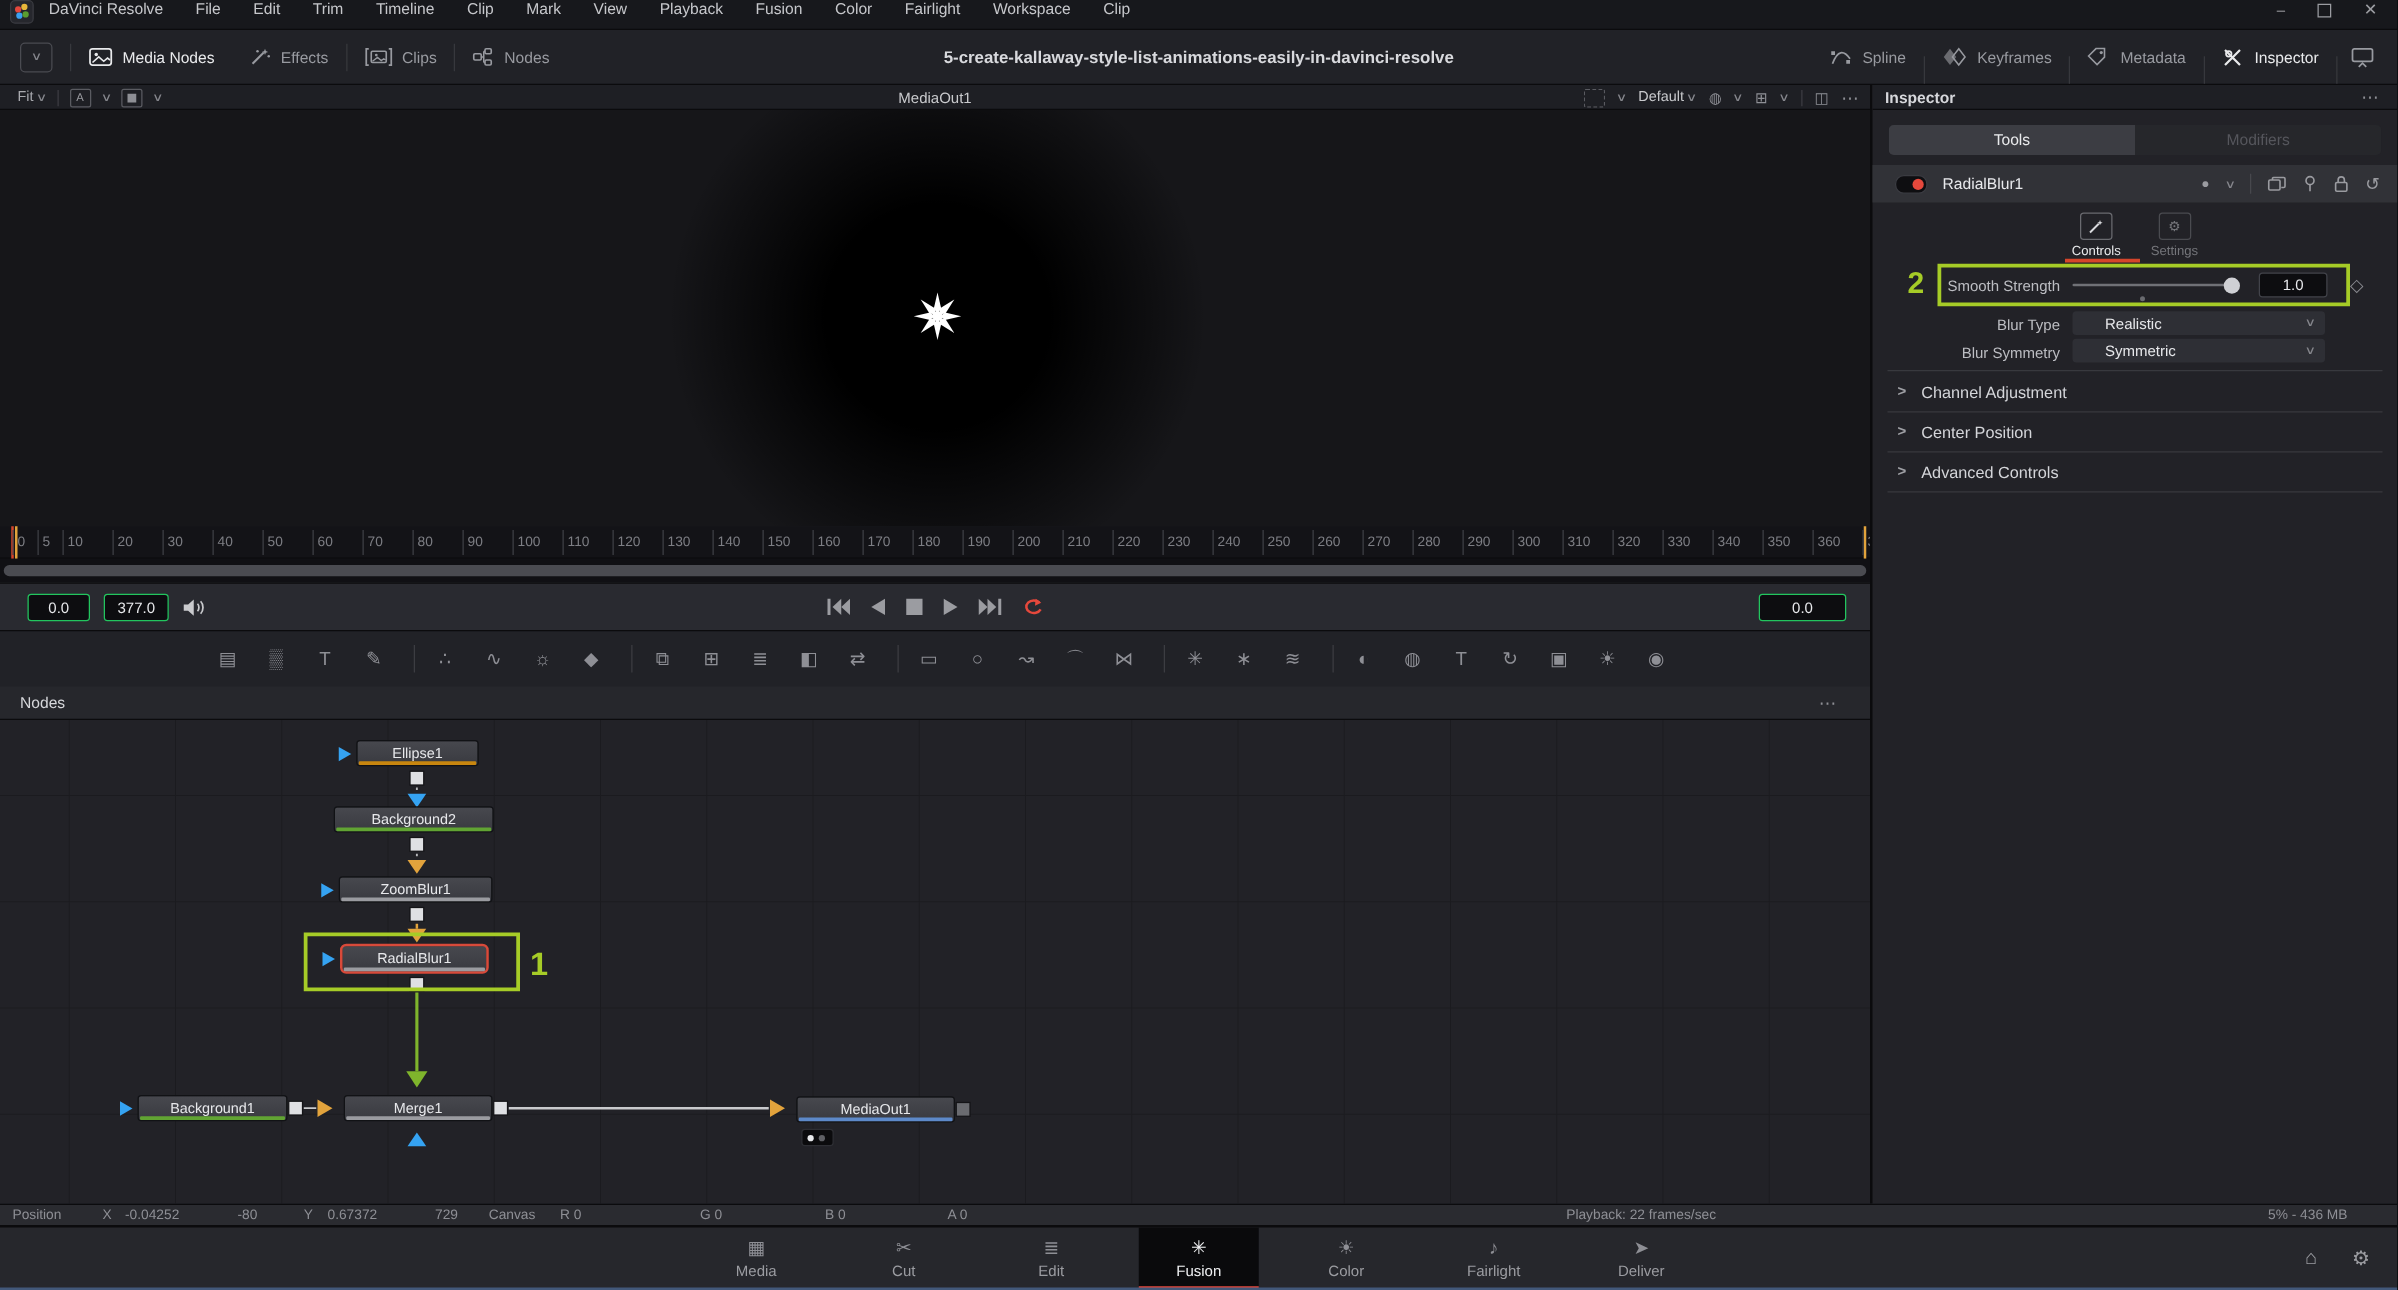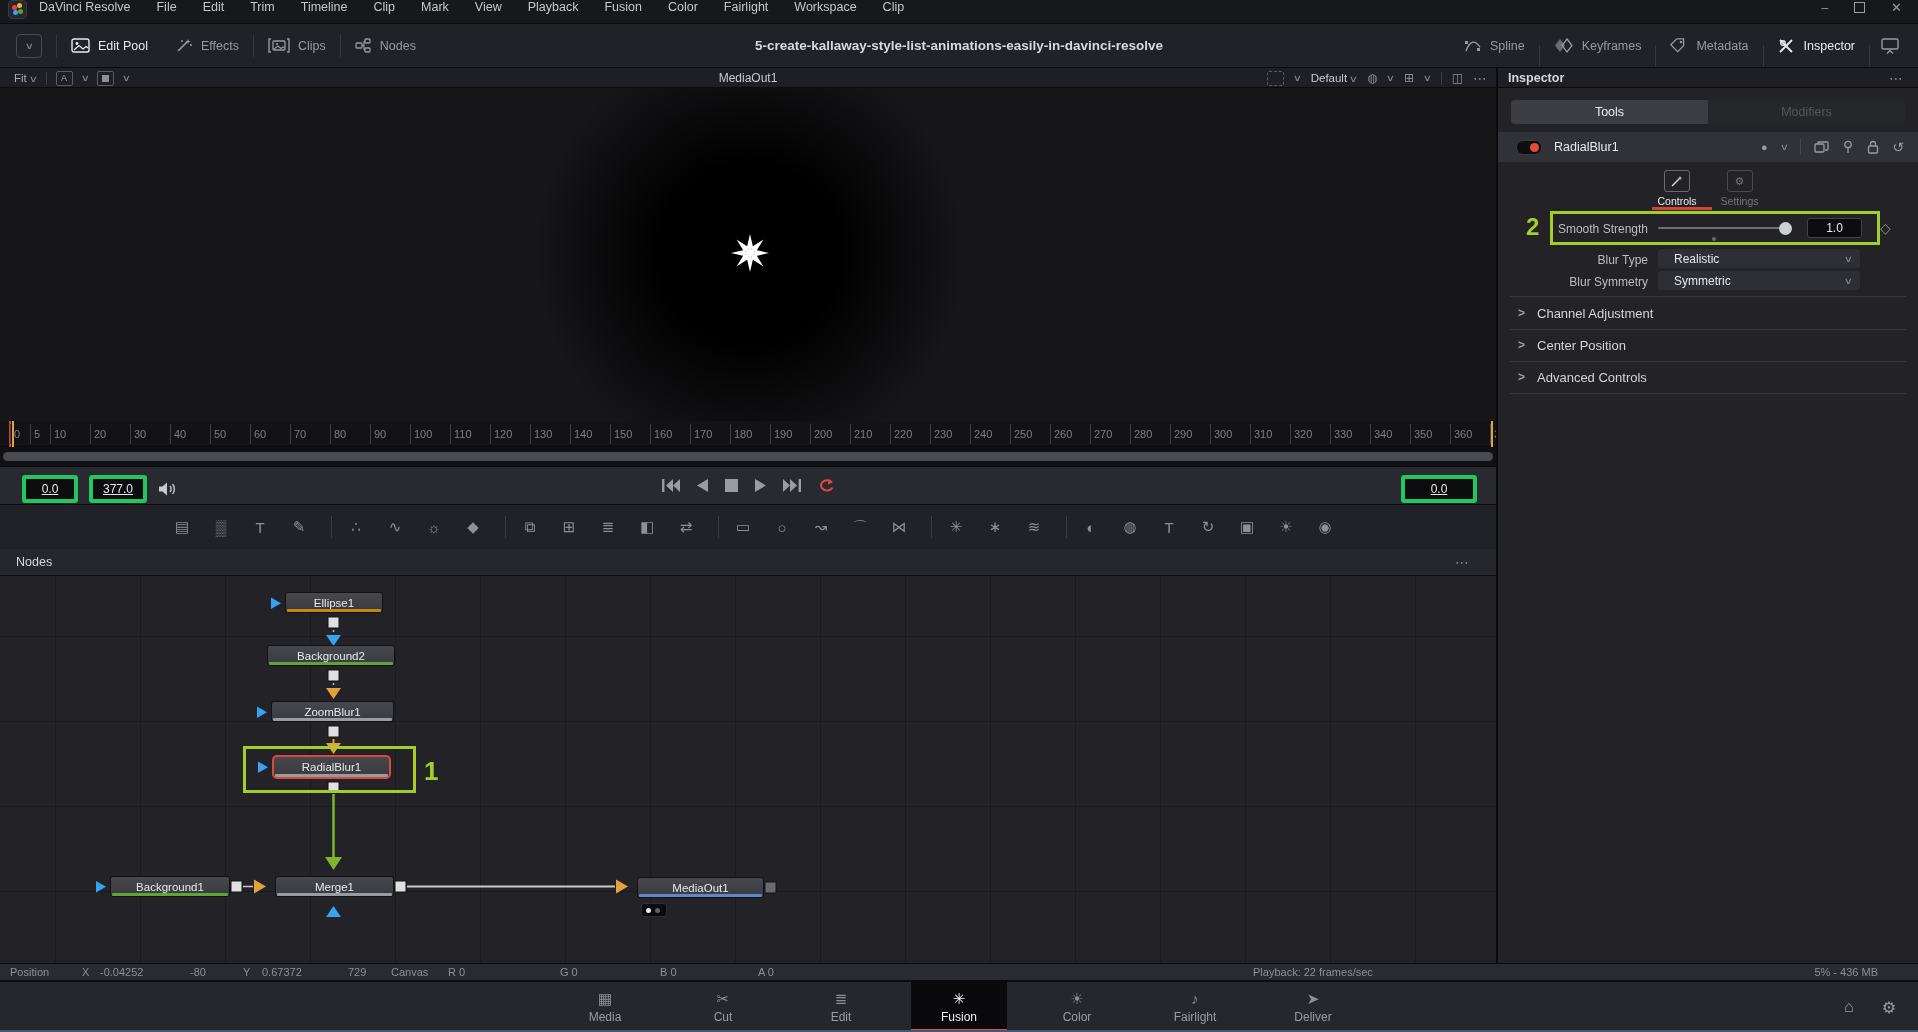--- a/index.html
+++ b/index.html
@@ -46,22 +46,22 @@
   .tick{position:absolute;top:0;height:26px;}
   .tick i{position:absolute;left:0;top:3px;width:1px;height:20px;background:#3f4046;}
   .tick span{position:absolute;left:4px;top:7px;font-size:11px;color:#7d7e84;}
   .playhead-red{position:absolute;left:9px;top:0;width:2px;height:26px;background:#d5452b;}
   .playhead-yel{position:absolute;left:12px;top:0;width:2px;height:26px;background:#e2a33c;}
   .endmark{position:absolute;left:1491px;top:0;width:2px;height:26px;background:#e2a33c;}
   
   .scrollrow{position:absolute;top:447px;left:0;width:1496px;height:19px;background:#101014;}
   .scrollbar{position:absolute;left:3px;top:5px;width:1490px;height:9px;border-radius:5px;background:#4a4b51;}
   .transport{position:absolute;top:466px;left:0;width:1496px;height:38px;background:#292a30;border-top:1px solid #0b0b0d;box-sizing:border-box;}
-  .valbox{height:20px;background:#0d0d10;border:4px solid #22c55e;border-radius:3px;color:#e8e9ec;
-          font-size:12px;display:flex;align-items:center;justify-content:center;text-decoration:underline;}
+  .valbox{height:20px;background:#0d0d10;border:1px solid #22c55e;border-radius:3px;color:#e8e9ec;
+          font-size:12px;display:flex;align-items:center;justify-content:center;}
   .tr-left{position:absolute;left:22px;top:8px;display:flex;align-items:center;gap:11px;}
   .tr-center{position:absolute;left:0;right:0;top:8px;display:flex;align-items:center;justify-content:center;gap:17px;height:21px;}
   .tr-right{position:absolute;right:19px;top:8px;}
   .tr-center svg{display:block;}
   
   .fxbar{position:absolute;top:504px;left:0;width:1496px;height:45px;background:#212227;border-top:1px solid #0b0b0d;
          box-sizing:border-box;display:flex;align-items:center;padding-left:172px;}
   .fx-icon{width:20px;margin-right:19px;text-align:center;font-size:15px;color:#8e8f95;cursor:default;}
   .fx-sep{width:1px;height:22px;background:#3c3d42;margin:0 14px 0 3px;}
   
@@ -108,21 +108,21 @@
   .subtab.inactive .icobox{border-color:#4a4b50;color:#74757a;}
   .red-underline{position:absolute;top:139px;left:154px;width:60px;height:3px;background:#d5452b;}
   .param-label{position:absolute;width:150px;text-align:right;font-size:12px;color:#bcbdc2;}
   .slider-track{position:absolute;left:160px;width:132px;height:2px;background:#707176;border-radius:1px;}
   .slider-thumb{position:absolute;width:13px;height:13px;border-radius:50%;background:#cfd0d4;}
   .defdot{position:absolute;width:4px;height:4px;border-radius:50%;background:#6a6b70;}
   .value-box{position:absolute;left:309px;width:55px;height:20px;background:#0d0d10;border:1px solid #42434a;
              border-radius:3px;color:#e8e9ec;font-size:12px;display:flex;align-items:center;justify-content:center;box-sizing:border-box;}
   .kf-diamond{position:absolute;left:382px;color:#8a8b90;font-size:14px;}
   .dropdown{position:absolute;left:160px;width:202px;height:19px;background:#2e2f35;border-radius:3px;
-            display:flex;align-items:center;font-size:12px;color:#e6e7ea;box-sizing:border-box;padding-left:16px;}
+            display:flex;align-items:center;font-size:12px;color:#e6e7ea;box-sizing:border-box;padding-left:26px;}
   .dropdown .chev{margin-left:auto;margin-right:8px;}
   .divider{position:absolute;left:12px;right:12px;height:1px;background:#38393e;}
   .section-row{position:absolute;left:0;right:0;height:32px;display:flex;align-items:center;}
   .section-row .ch{margin-left:20px;color:#9fa0a5;font-size:12px;font-weight:700;}
   .section-row .lbl{margin-left:12px;font-size:13px;color:#d4d5d9;}
   
   .statusbar{position:absolute;top:963px;left:0;width:1918px;height:17px;background:#2a2b30;
              border-top:1px solid #0b0b0d;box-sizing:border-box;font-size:11px;color:#8e8f95;}
   .statusbar span{position:absolute;top:2px;}
   
@@ -179,21 +179,21 @@
     <span class="panel-toggle">
         <span class="chev">∨</span>
       </span>
     <div class="tb-sep" style="margin-left:14px;"></div>
     <div class="tb-btn active">
       <svg width="19" height="15" viewBox="0 0 19 15">
           <rect x="1" y="1" width="17" height="13" rx="2" fill="none" stroke="#e9eaec" stroke-width="1.4"></rect>
           <circle cx="6" cy="5.5" r="1.4" fill="#e9eaec"></circle>
           <path d="M3 12 L8 7.5 L12 11 L15 8.5 L17 10" stroke="#e9eaec" stroke-width="1.3" fill="none"></path>
         </svg>
-      <span>Edit Pool</span>
+      <span>Media Nodes</span>
     </div>
     <div class="tb-btn">
       <svg width="17" height="15" viewBox="0 0 17 15">
           <path d="M2 13 L11 4" stroke="#989aa0" stroke-width="1.6"></path>
           <path d="M12 1 l.7 1.8 L14.5 3.5 l-1.8.7 L12 6 l-.7-1.8 L9.5 3.5 l1.8-.7 Z" fill="#989aa0"></path>
           <circle cx="15" cy="7" r="1" fill="#989aa0"></circle>
           <circle cx="6" cy="3" r="1" fill="#989aa0"></circle>
         </svg>
       <span>Effects</span>
     </div>

